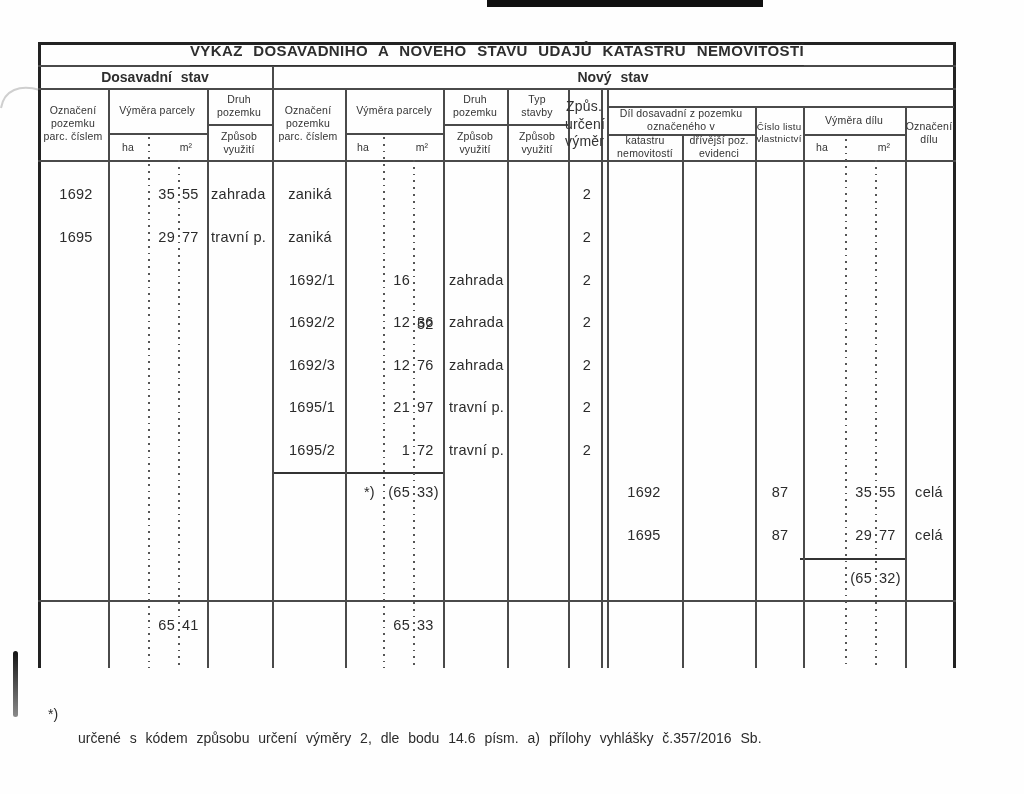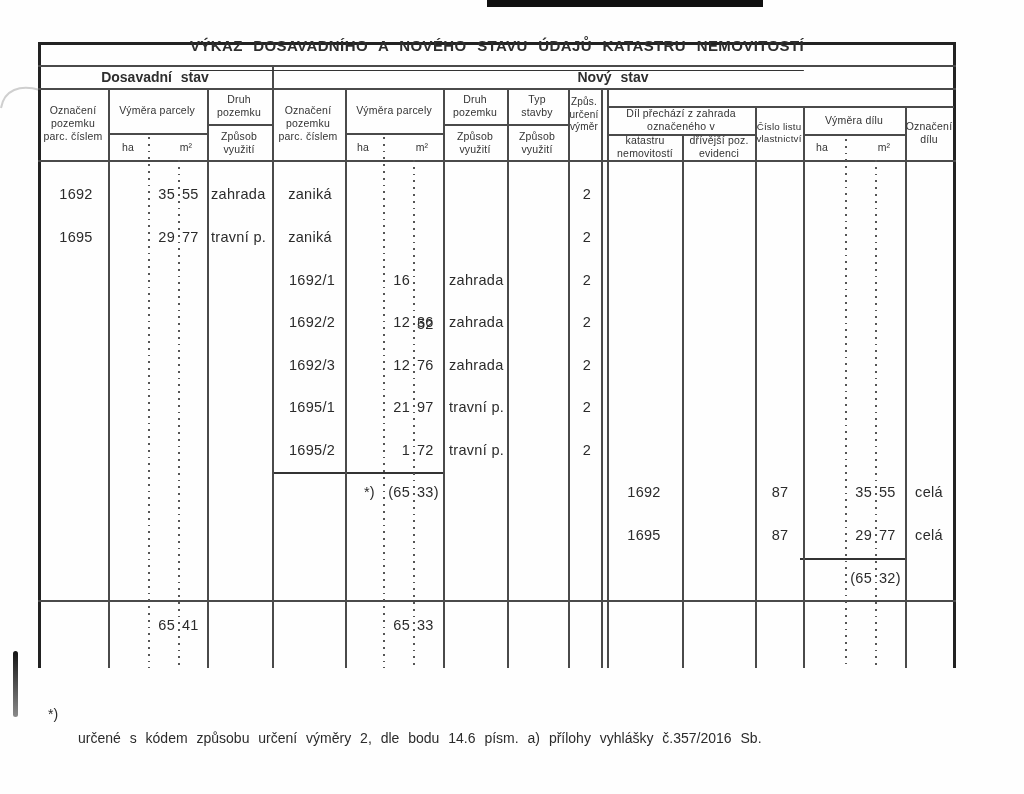--- a/index.html
+++ b/index.html
@@ -65,43 +65,43 @@
   <div class="vl" style="left:905px;top:106px;height:562px;"></div>
 
   <div class="dl" style="left:148px;top:137px;height:531px;"></div>
   <div class="dl" style="left:178px;top:160px;height:508px;"></div>
   <div class="dl" style="left:383px;top:137px;height:531px;"></div>
   <div class="dl" style="left:413px;top:160px;height:508px;"></div>
   <div class="dl" style="left:845px;top:139px;height:529px;"></div>
   <div class="dl" style="left:875px;top:160px;height:508px;"></div>
 
   <div class="t c bold" style="left:497px;top:54px;font-size:15px;word-spacing:6px;letter-spacing:.4px;
-              padding-bottom:16px;border-bottom:1.5px solid #333;">VÝKAZ DOSAVADNÍHO A NOVÉHO STAVU ÚDAJŮ KATASTRU NEMOVITOSTÍ</div>
+              padding-bottom:6px;border-bottom:1.5px solid #333;">VÝKAZ DOSAVADNÍHO A NOVÉHO STAVU ÚDAJŮ KATASTRU NEMOVITOSTÍ</div>
 
   <div class="t c bold" style="left:155px;top:77px;font-size:14px;word-spacing:5px;">Dosavadní stav</div>
   <div class="t c bold" style="left:613px;top:77px;font-size:14px;word-spacing:5px;">Nový stav</div>
 
   <div class="t c w hd" style="left:73px;top:124px;width:62px;">Označení pozemku parc. číslem</div>
   <div class="t c hd" style="left:157px;top:110px;">Výměra parcely</div>
   <div class="t c hd" style="left:128px;top:147px;">ha</div>
   <div class="t c hd" style="left:186px;top:147px;">m²</div>
   <div class="t c w hd" style="left:239px;top:106px;width:54px;">Druh pozemku</div>
   <div class="t c w hd" style="left:239px;top:143px;width:54px;">Způsob využití</div>
 
   <div class="t c w hd" style="left:308px;top:124px;width:62px;">Označení pozemku parc. číslem</div>
   <div class="t c hd" style="left:394px;top:110px;">Výměra parcely</div>
   <div class="t c hd" style="left:363px;top:147px;">ha</div>
   <div class="t c hd" style="left:422px;top:147px;">m²</div>
   <div class="t c w hd" style="left:475px;top:106px;width:54px;">Druh pozemku</div>
   <div class="t c w hd" style="left:475px;top:143px;width:54px;">Způsob využití</div>
   <div class="t c w hd" style="left:537px;top:106px;width:46px;">Typ stavby</div>
   <div class="t c w hd" style="left:537px;top:143px;width:54px;">Způsob využití</div>
-  <div class="t c w hd" style="left:584px;top:115px;width:38px;font-size:10px;">Způs. určení výměr</div>
+  <div class="t c w hd" style="left:584px;top:124px;width:38px;font-size:14px;">Způs. určení výměr</div>
 
-  <div class="t c w hd" style="left:681px;top:120px;width:132px;">Díl přechází z zahrada označeného v</div>
+  <div class="t c w hd" style="left:681px;top:120px;width:132px;">Díl dosavadní z pozemku označeného v</div>
   <div class="t c w hd" style="left:645px;top:147px;width:62px;">katastru nemovitostí</div>
   <div class="t c w hd" style="left:719px;top:147px;width:68px;text-align:center;">dřívější poz. evidenci</div>
   <div class="t c w hd" style="left:779px;top:133px;width:48px;font-size:9.8px;">Číslo listu vlastnictví</div>
   <div class="t c hd" style="left:854px;top:120px;">Výměra dílu</div>
   <div class="t c hd" style="left:822px;top:147px;">ha</div>
   <div class="t c hd" style="left:884px;top:147px;">m²</div>
   <div class="t c w hd" style="left:929px;top:133px;width:50px;">Označení dílu</div>
 
   <div class="t c dt" style="left:76px;top:194px;">1692</div>
   <div class="t r dt" style="left:175px;top:194px;">35</div>

